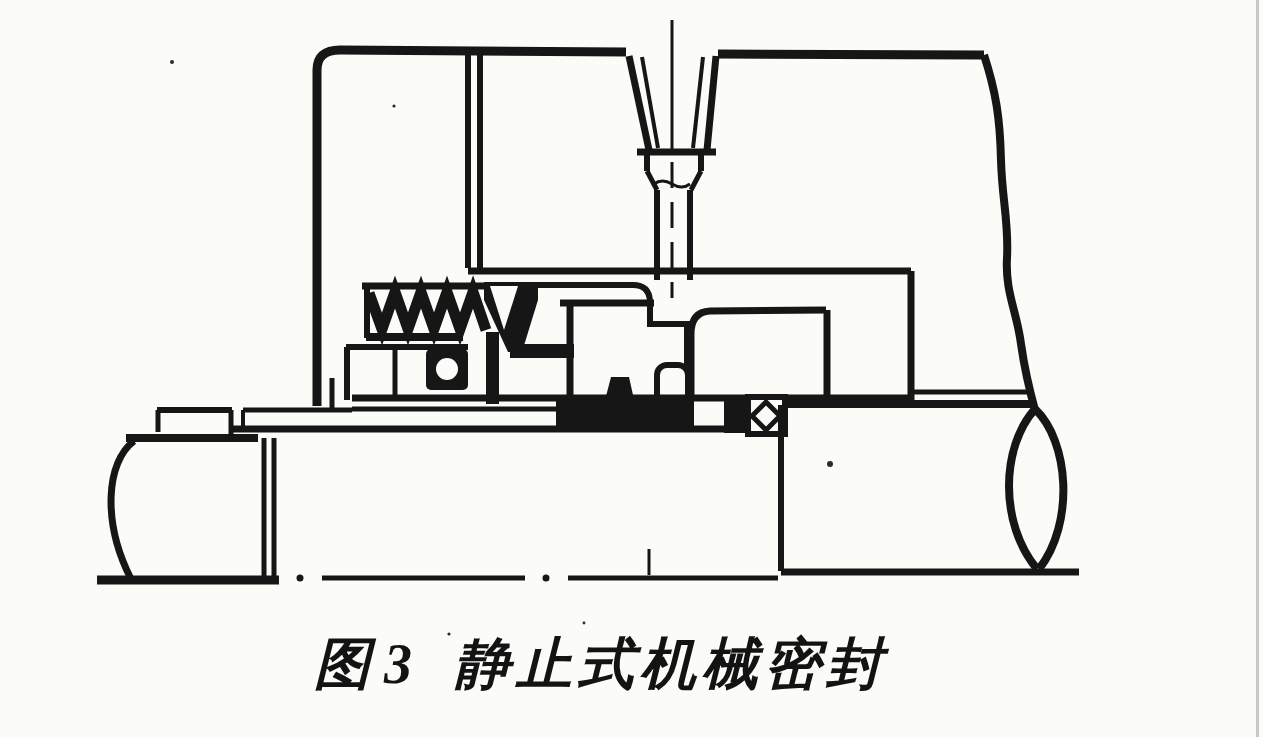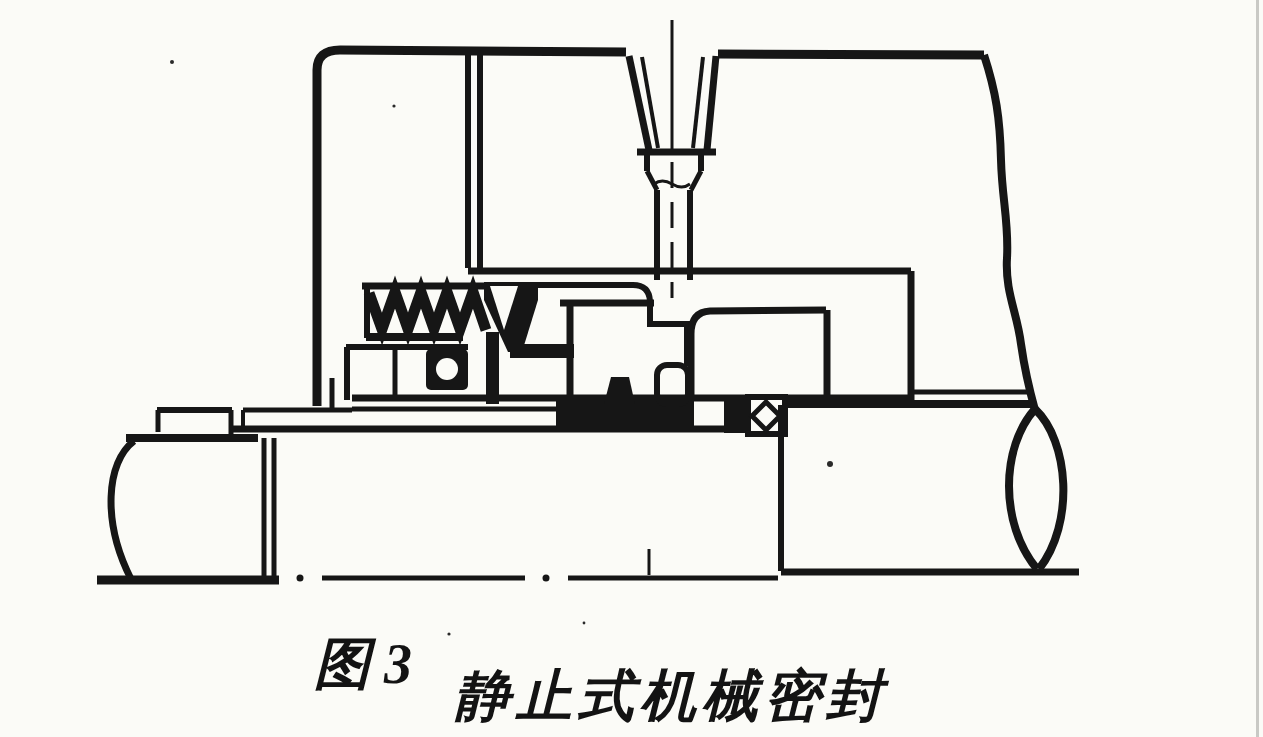--- a/index.html
+++ b/index.html
@@ -11,21 +11,21 @@
     font-family:"Liberation Serif","DejaVu Serif",serif;
   }
   .diagram-svg{position:absolute;left:0;top:0;}
   .caption{
     position:absolute;
     left:314px;top:634px;
     display:flex;align-items:flex-start;gap:42px;
     font-size:56px;font-weight:700;color:#131313;
     line-height:1.1;white-space:nowrap;font-style:italic;
   }
-  .caption .title{letter-spacing:6px;margin-top:32px;}
+  .caption .title{letter-spacing:6px;}
   .scan-edge{
     position:absolute;top:0;right:4px;width:3px;height:737px;
     background:#b3b3af;opacity:.7;
   }
 </style>
 </head>
 <body>
 
 <div class="page">
 

